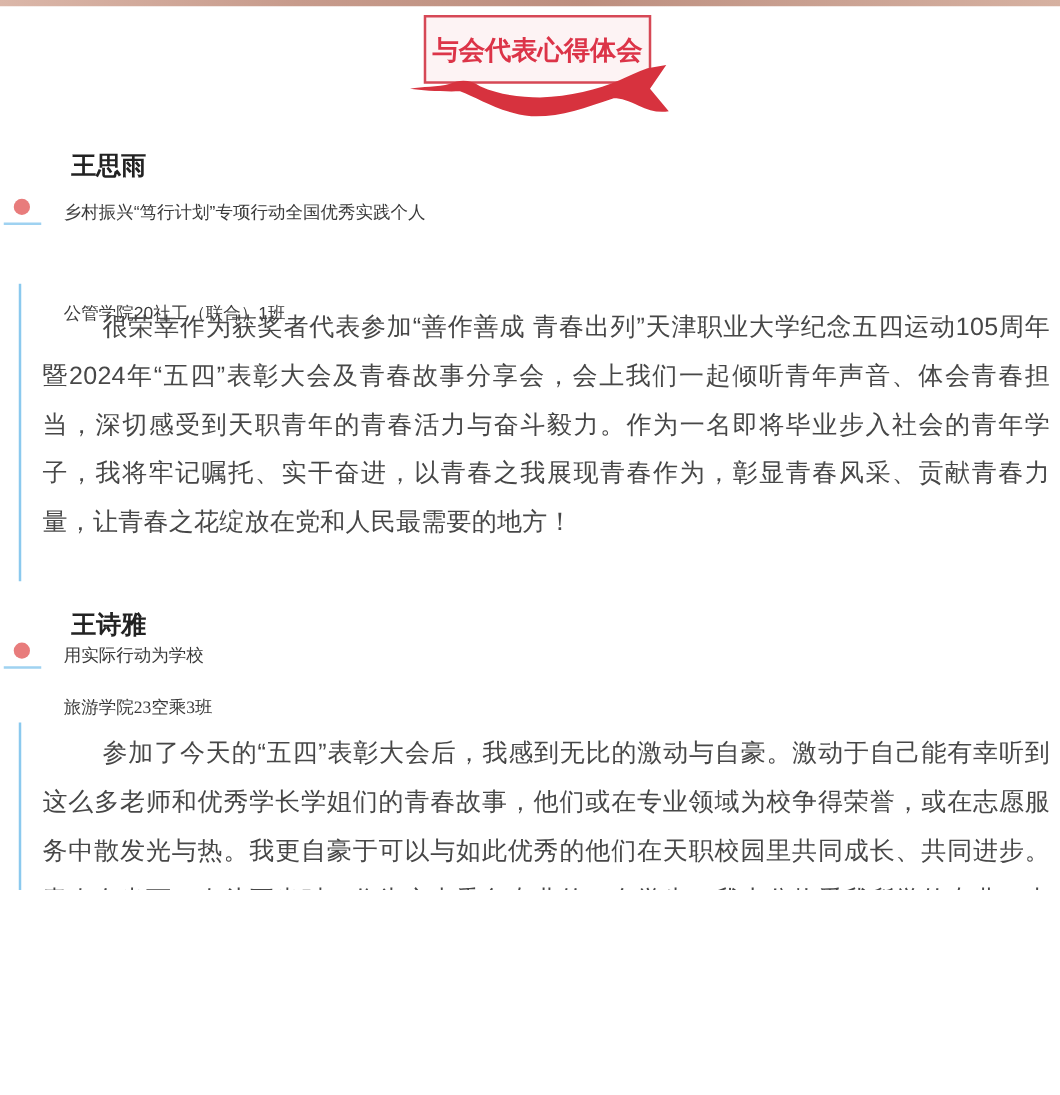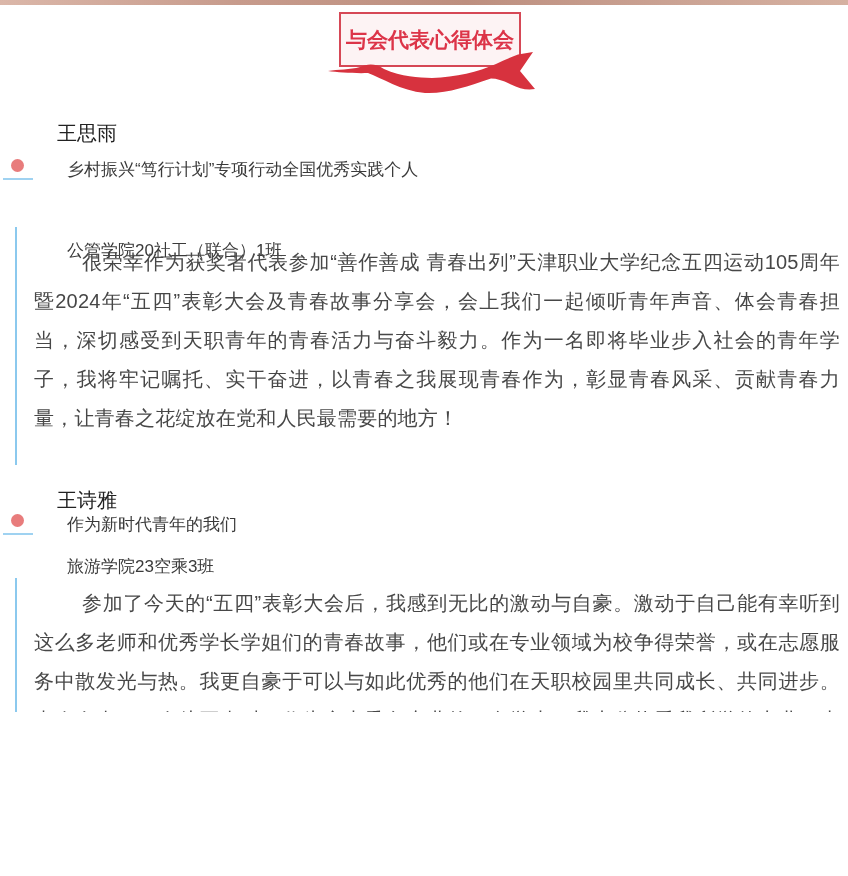--- a/index.html
+++ b/index.html
@@ -15,22 +15,22 @@
   }
   
   .banner-box {
     position:absolute; left:339px; top:12px; width:178px; height:51px;
     background:#fdf3f4; border:2px solid #d64856;
     display:flex; align-items:center; justify-content:center; z-index:2;
   }
   .banner-title { color:#dc3448; font-size:21px; font-weight:bold; white-space:nowrap; }
   .ribbon { position:absolute; left:326px; top:50px; z-index:3; }
   
-  .section-name { position:absolute; left:57px; margin:0; font-size:20px; line-height:26px; font-weight:normal; color:#222222; white-space:nowrap; }
-  .meta-line { position:absolute; left:67px; font-size:17px; line-height:21px; color:#3a3a3a; white-space:nowrap; }
+  .section-name { position:absolute; left:57px; margin:0; font-size:20px; line-height:26px; font-weight:bold; color:#222222; white-space:nowrap; }
+  .meta-line { position:absolute; left:51px; font-size:14px; line-height:21px; color:#3a3a3a; white-space:nowrap; }
   .dot { position:absolute; left:11px; width:13px; height:13px; border-radius:50%; background:#e87c7c; }
   .dot-underline { position:absolute; left:3px; width:30px; height:2px; background:#9fd2f1; }
   .v-line { position:absolute; left:15px; width:2px; background:#8bc9ee; }
   
   .para {
     position:absolute; left:34px; width:806px; margin:0;
     font-size:20px; line-height:39px; color:#474747;
     text-align:justify; text-indent:48px; letter-spacing:0.2px;
   }
   
@@ -38,21 +38,21 @@
   .s1-dot { top:159px; }
   .s1-underline { top:178px; }
   .s1-award { top:159px; }
   .s1-class { top:204px;margin-top:36px; }
   .s1-vline { top:227px; height:238px; }
   .s1-para { top:243px; }
   .s2-name { top:474px;margin-top:13px; }
   .s2-dot { top:514px; }
   .s2-underline { top:533px; }
   .s2-award { top:514px; }
-  .s2-class { top:556px; }
+  .s2-class { top:556px;font-family:Liberation Serif, serif; }
   .s2-vline { top:578px; height:298px; }
   .s2-para { top:584px; }
 </style>
 </head>
 <body>
 
 <div class="page">
 
   <div class="top-band"></div>
 
@@ -70,19 +70,19 @@
     <div class="meta-line s1-award">乡村振兴“笃行计划”专项行动全国优秀实践个人</div>
     <div class="meta-line s1-class">公管学院20社工（联合）1班</div>
     <span class="v-line s1-vline"></span>
     <p class="para s1-para">很荣幸作为获奖者代表参加“善作善成 青春出列”天津职业大学纪念五四运动105周年暨2024年“五四”表彰大会及青春故事分享会，会上我们一起倾听青年声音、体会青春担当，深切感受到天职青年的青春活力与奋斗毅力。作为一名即将毕业步入社会的青年学子，我将牢记嘱托、实干奋进，以青春之我展现青春作为，彰显青春风采、贡献青春力量，让青春之花绽放在党和人民最需要的地方！</p>
   </section>
 
   <section>
     <h2 class="section-name s2-name">王诗雅</h2>
     <span class="dot s2-dot"></span>
     <span class="dot-underline s2-underline"></span>
-    <div class="meta-line s2-award">作为新时代青年的我们</div>
+    <div class="meta-line s2-award">用实际行动为学校</div>
     <div class="meta-line s2-class">旅游学院23空乘3班</div>
     <span class="v-line s2-vline"></span>
     <p class="para s2-para">参加了今天的“五四”表彰大会后，我感到无比的激动与自豪。激动于自己能有幸听到这么多老师和优秀学长学姐们的青春故事，他们或在专业领域为校争得荣誉，或在志愿服务中散发光与热。我更自豪于可以与如此优秀的他们在天职校园里共同成长、共同进步。青春在当下，奋斗正当时。作为空中乘务专业的一名学生，我十分热爱我所学的专业，也深知民航事业发展离不开祖国的强大支撑。作为新时代青年的我们，更要胸怀远大理想、勇担时代使命，努力学习专业技能，积极参加社会实践，用实际行动为学校、为国家争得荣誉，让青春在奋斗中绽放绚丽色彩！</p>
   </section>
 
 </div>
 
 </body></html>

